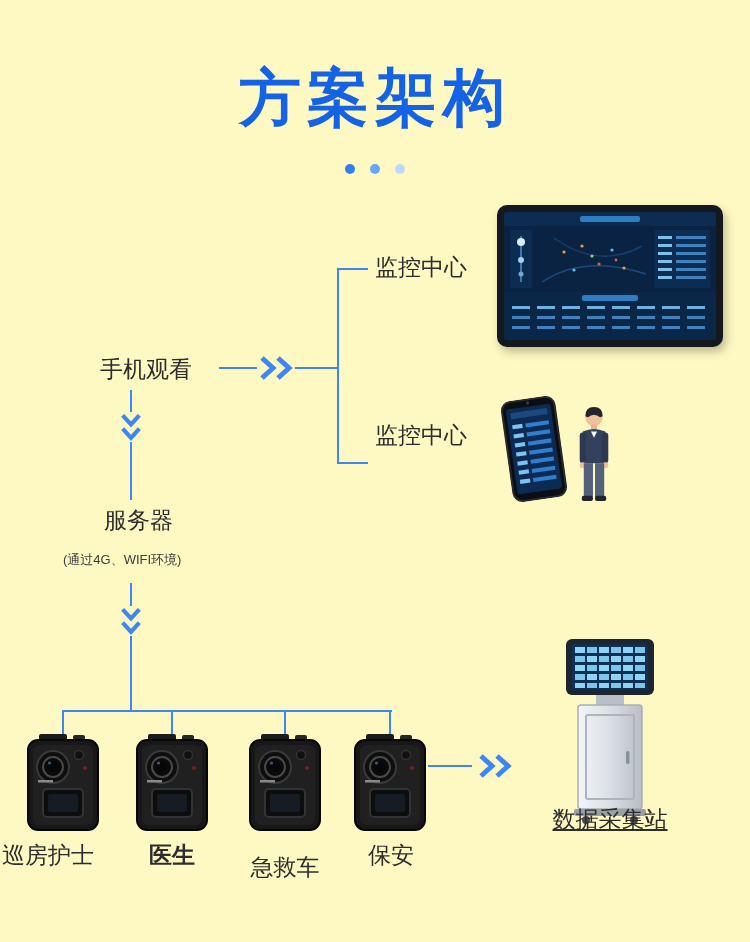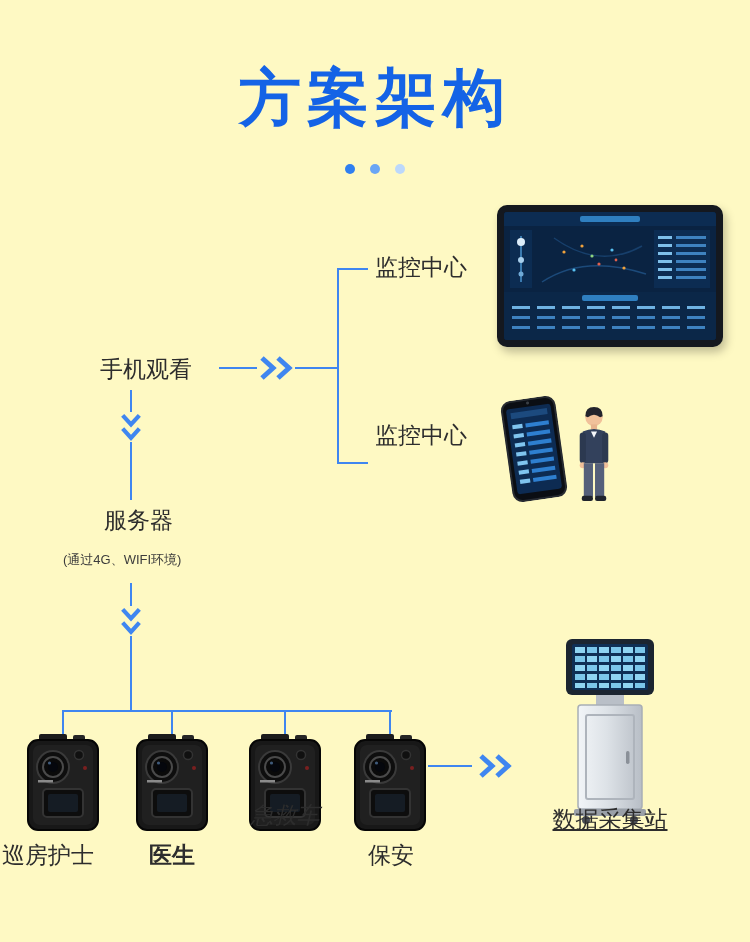--- a/index.html
+++ b/index.html
@@ -296,17 +296,17 @@
       <rect x="24" y="76" width="48" height="84" rx="2" fill="none" stroke="#aeb4bc" stroke-width="2"></rect>
       <rect x="64" y="112" width="3.5" height="13" rx="1.7" fill="#8a9098"></rect>
       <rect x="12" y="170" width="72" height="7" rx="2" fill="#9aa0a8"></rect>
       <circle cx="24" cy="181" r="4" fill="#4a4e55"></circle>
       <circle cx="72" cy="181" r="4" fill="#4a4e55"></circle>
     </svg>
   </div>
 
   <div class="label centered" style="left:48px;  top:840px;">巡房护士</div>
   <div class="label centered" style="left:172px; top:840px;font-weight:bold;">医生</div>
-  <div class="label centered" style="left:285px; top:800px;font-style:italic;">急救车</div>
+  <div class="label centered" style="left:285px; top:852px;">急救车</div>
   <div class="label centered" style="left:391px; top:840px;">保安</div>
   <div class="label centered" style="left:610px; top:804px;text-decoration:underline;">数据采集站</div>
 
 </div>
 
 </body></html>

